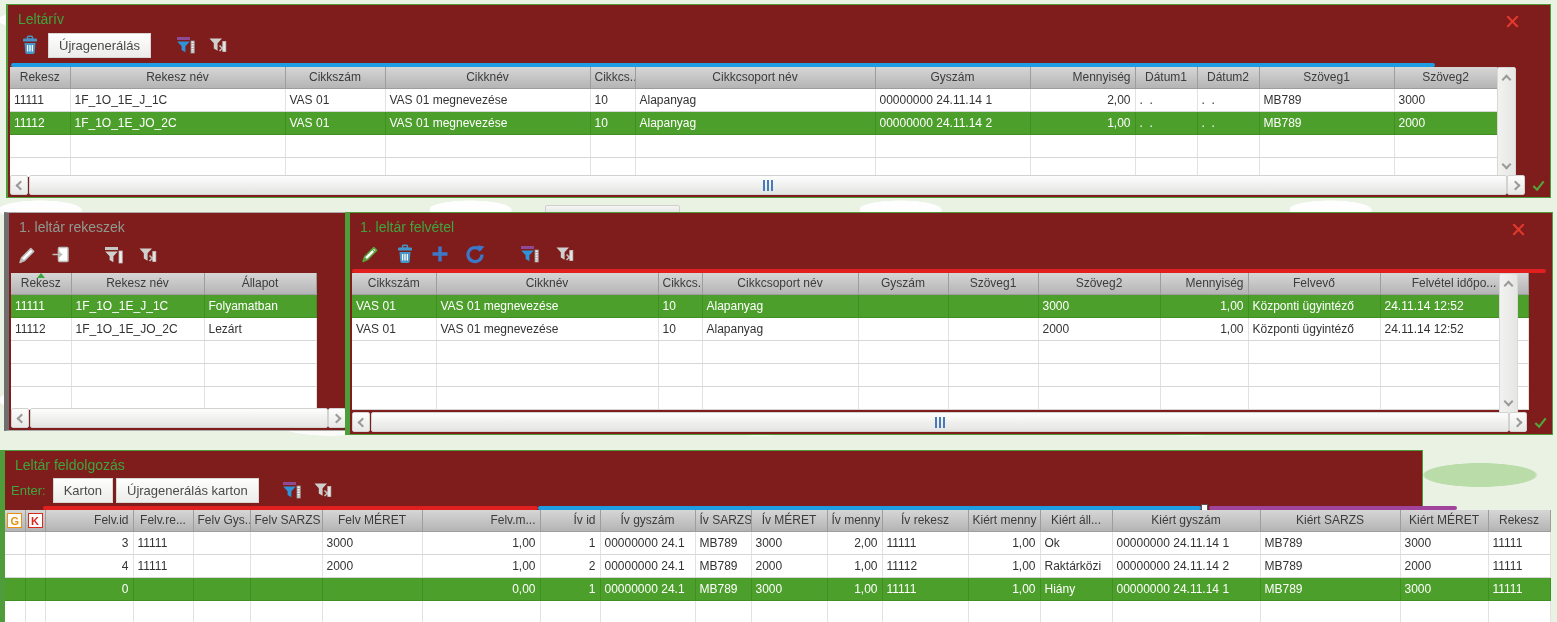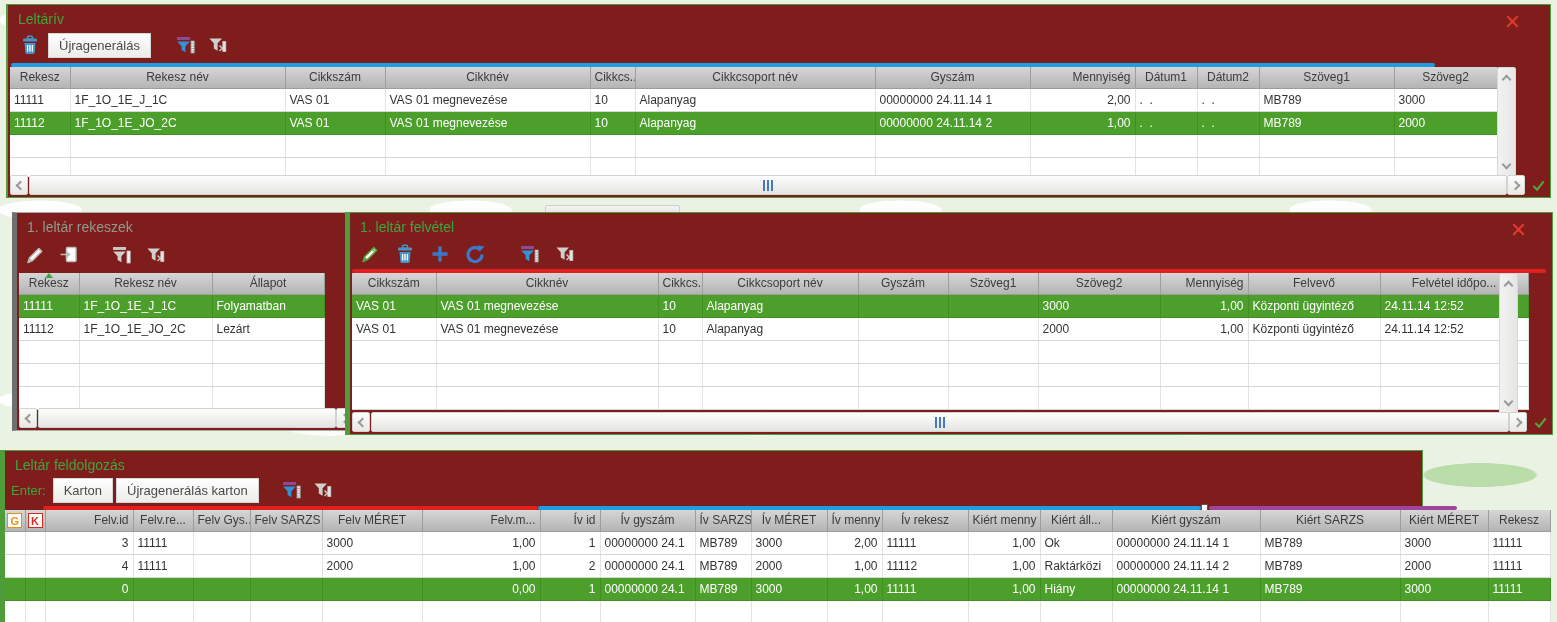--- a/index.html
+++ b/index.html
@@ -239,21 +239,21 @@
     <span class="corner">
         <svg viewBox="0 0 16 16" width="15" height="15">
     <path d="M2.5 8.5 L6.5 12.5 L13.5 3.5" fill="none" stroke="#53a73a" stroke-width="2.2"></path>
   </svg>
       </span>
   </div>
 </div>
 
 <div class="bg-fragment"></div>
 
-<div class="panel" style="left:12px; top:212px; width:368px; height:219px; border:1px solid #ababab; border-left:5px solid #6f6f6f;">
+<div class="panel" style="left:4px; top:212px; width:368px; height:219px; border:1px solid #ababab; border-left:5px solid #6f6f6f;">
   <div class="panel-title inactive">1. leltár rekeszek</div>
   <span class="closebtn" style="right:6px; top:8px;"><svg viewBox="0 0 14 14" width="13" height="13">
     <path d="M2 2 L12 12 M12 2 L2 12" stroke="#bdbdbb" stroke-width="2.1" stroke-linecap="round"></path>
   </svg></span>
 
   <div class="toolbar" style="top:29px; left:4px; gap:6px;">
     <span class="icnbtn">
         <svg viewBox="0 0 22 22" width="22" height="22">
     <path d="M4 18.5 L5.6 13.8 L14.8 4.6 L17.6 7.4 L8.4 16.6 Z" fill="#fff" stroke="#bdbdbb" stroke-width="1.5" stroke-linejoin="round"></path>
     <path d="M4 18.5 L5.6 13.8 L8.4 16.6 Z" fill="#bdbdbb"></path>

